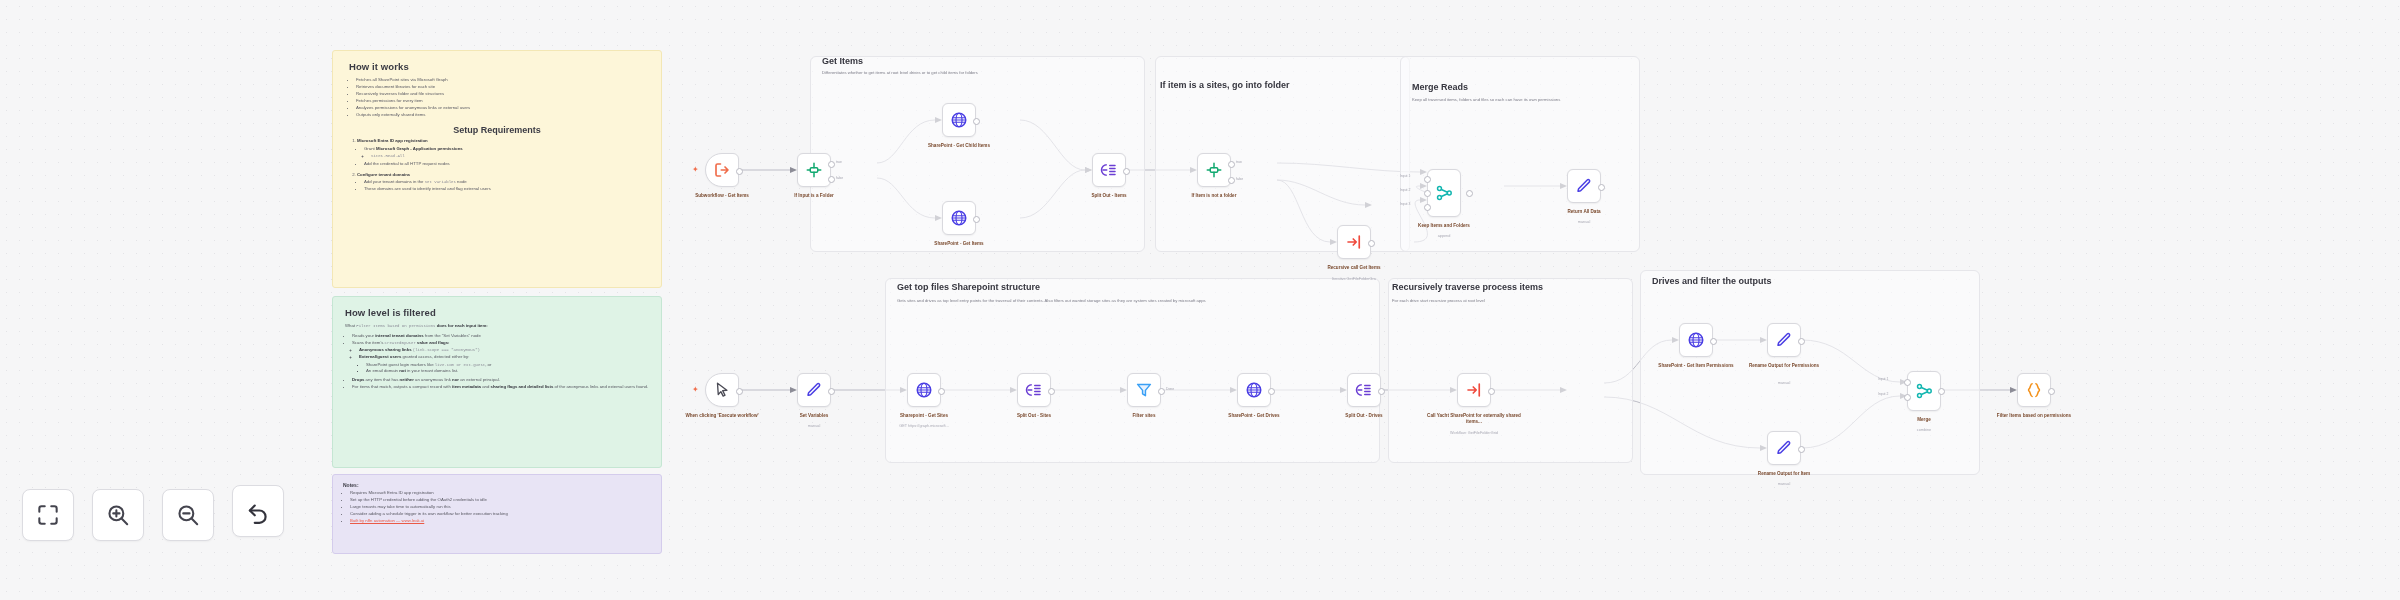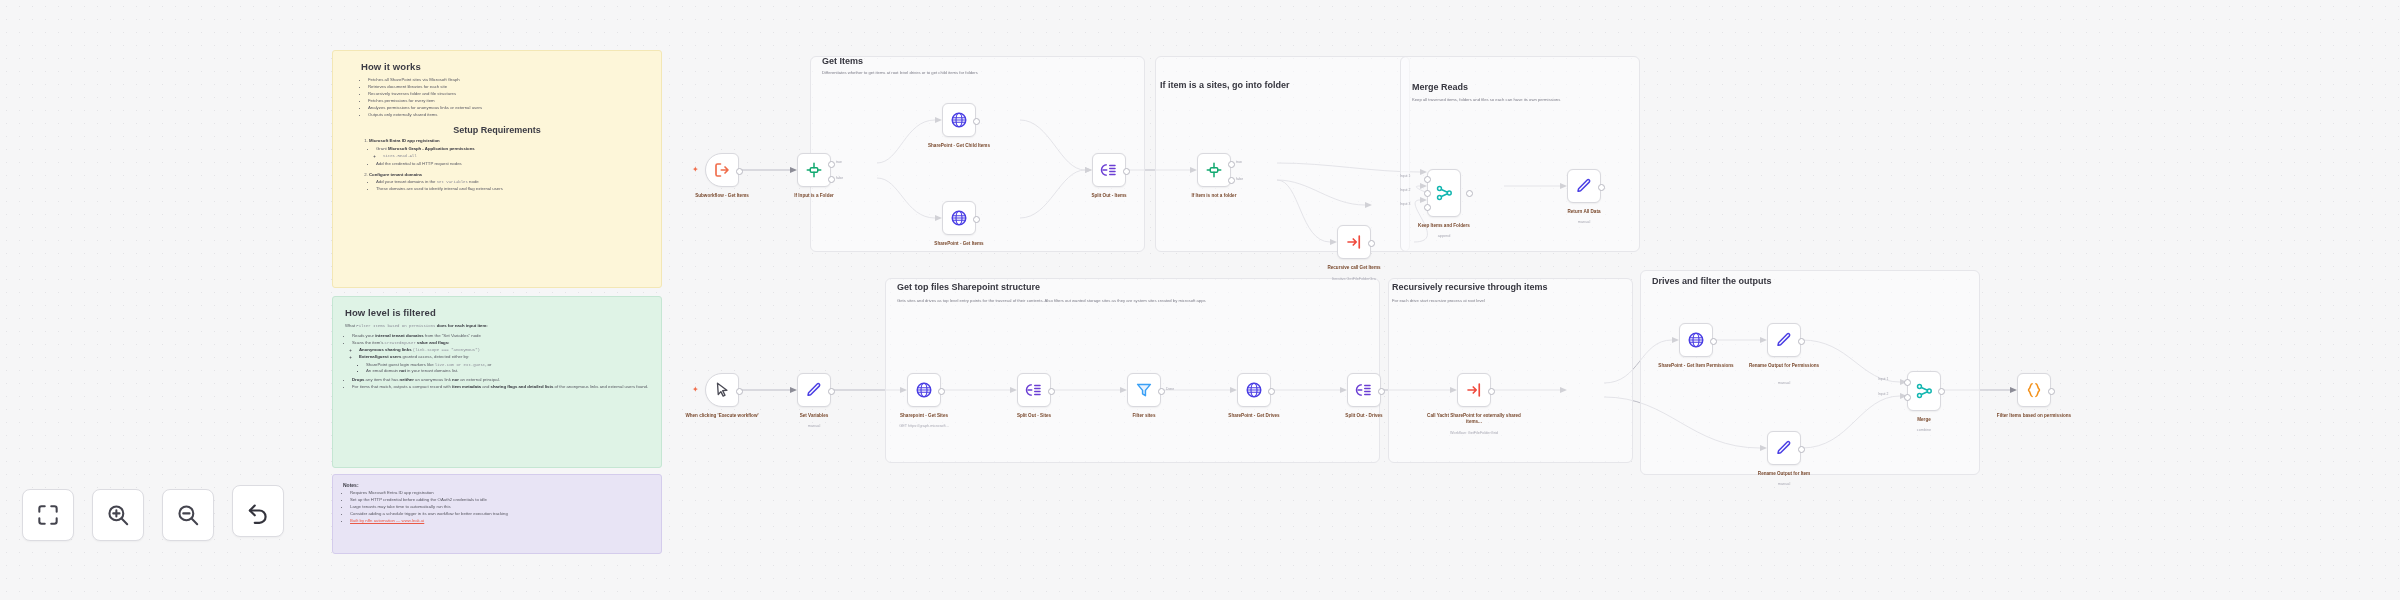--- a/index.html
+++ b/index.html
@@ -117,21 +117,21 @@
     <path d="M1714,340 L1760,340"></path>
       <polygon points="1760,337 1767,340 1760,343"></polygon>
     <path d="M1802,340 C1850,340 1860,382 1900,382"></path>
       <polygon points="1900,379 1907,382 1900,385"></polygon>
     <path d="M1802,448 C1850,448 1860,396 1900,396"></path>
       <polygon points="1900,393 1907,396 1900,399"></polygon>
     <path d="M1942,390 L2010,390"></path>
       <polygon points="2010,387 2017,390 2010,393"></polygon>
   </svg>
 
-  <div class="sticky yellow" style="left:332px;top:50px;width:330px;height:238px;padding:10px 28px;">
+  <div class="sticky yellow" style="left:332px;top:50px;width:330px;height:238px;padding:10px 16px;">
     <h3>How it works</h3>
     <ul>
       <li>Fetches all SharePoint sites via Microsoft Graph</li>
       <li>Retrieves document libraries for each site</li>
       <li>Recursively traverses folder and file structures</li>
       <li>Fetches permissions for every item</li>
       <li>Analyzes permissions for anonymous links or external users</li>
       <li>Outputs only externally shared items</li>
     </ul>
     <h4>Setup Requirements</h4>
@@ -200,21 +200,21 @@
 
   <div class="grp" style="left:1400px;top:56px;width:240px;height:196px;"></div>
   <div class="grp-title" style="left:1412px;top:82px;">Merge Reads</div>
   <div class="grp-sub" style="left:1412px;top:97px;width:215px;">Keep all traversed items, folders and files so each can have its own permissions</div>
 
   <div class="grp" style="left:885px;top:278px;width:495px;height:185px;"></div>
   <div class="grp-title" style="left:897px;top:282px;">Get top files Sharepoint structure</div>
   <div class="grp-sub" style="left:897px;top:298px;width:470px;">Gets sites and drives as top level entry points for the traversal of their contents. Also filters out wanted storage sites as they are system sites created by microsoft apps</div>
 
   <div class="grp" style="left:1388px;top:278px;width:245px;height:185px;"></div>
-  <div class="grp-title" style="left:1392px;top:282px;">Recursively recursive through items</div>
+  <div class="grp-title" style="left:1392px;top:282px;">Recursively traverse process items</div>
   <div class="grp-sub" style="left:1392px;top:298px;width:235px;">For each drive start recursive process at root level</div>
 
   <div class="grp" style="left:1640px;top:270px;width:340px;height:205px;"></div>
   <div class="grp-title" style="left:1652px;top:276px;">Drives and filter the outputs</div>
 
   <span class="plus" style="left:692px;top:166px;">✦</span>
   <div class="node trigger" style="left:705px;top:153px;">
     <svg class="ico" viewBox="0 0 24 24">
       <path d="M10 4H6a2 2 0 00-2 2v12a2 2 0 002 2h4" fill="none" stroke="#f06c4a" stroke-width="2.2" stroke-linecap="round"></path>
       <path d="M11 12h9M16 8l4 4-4 4" fill="none" stroke="#f06c4a" stroke-width="2.2" stroke-linecap="round" stroke-linejoin="round"></path>

